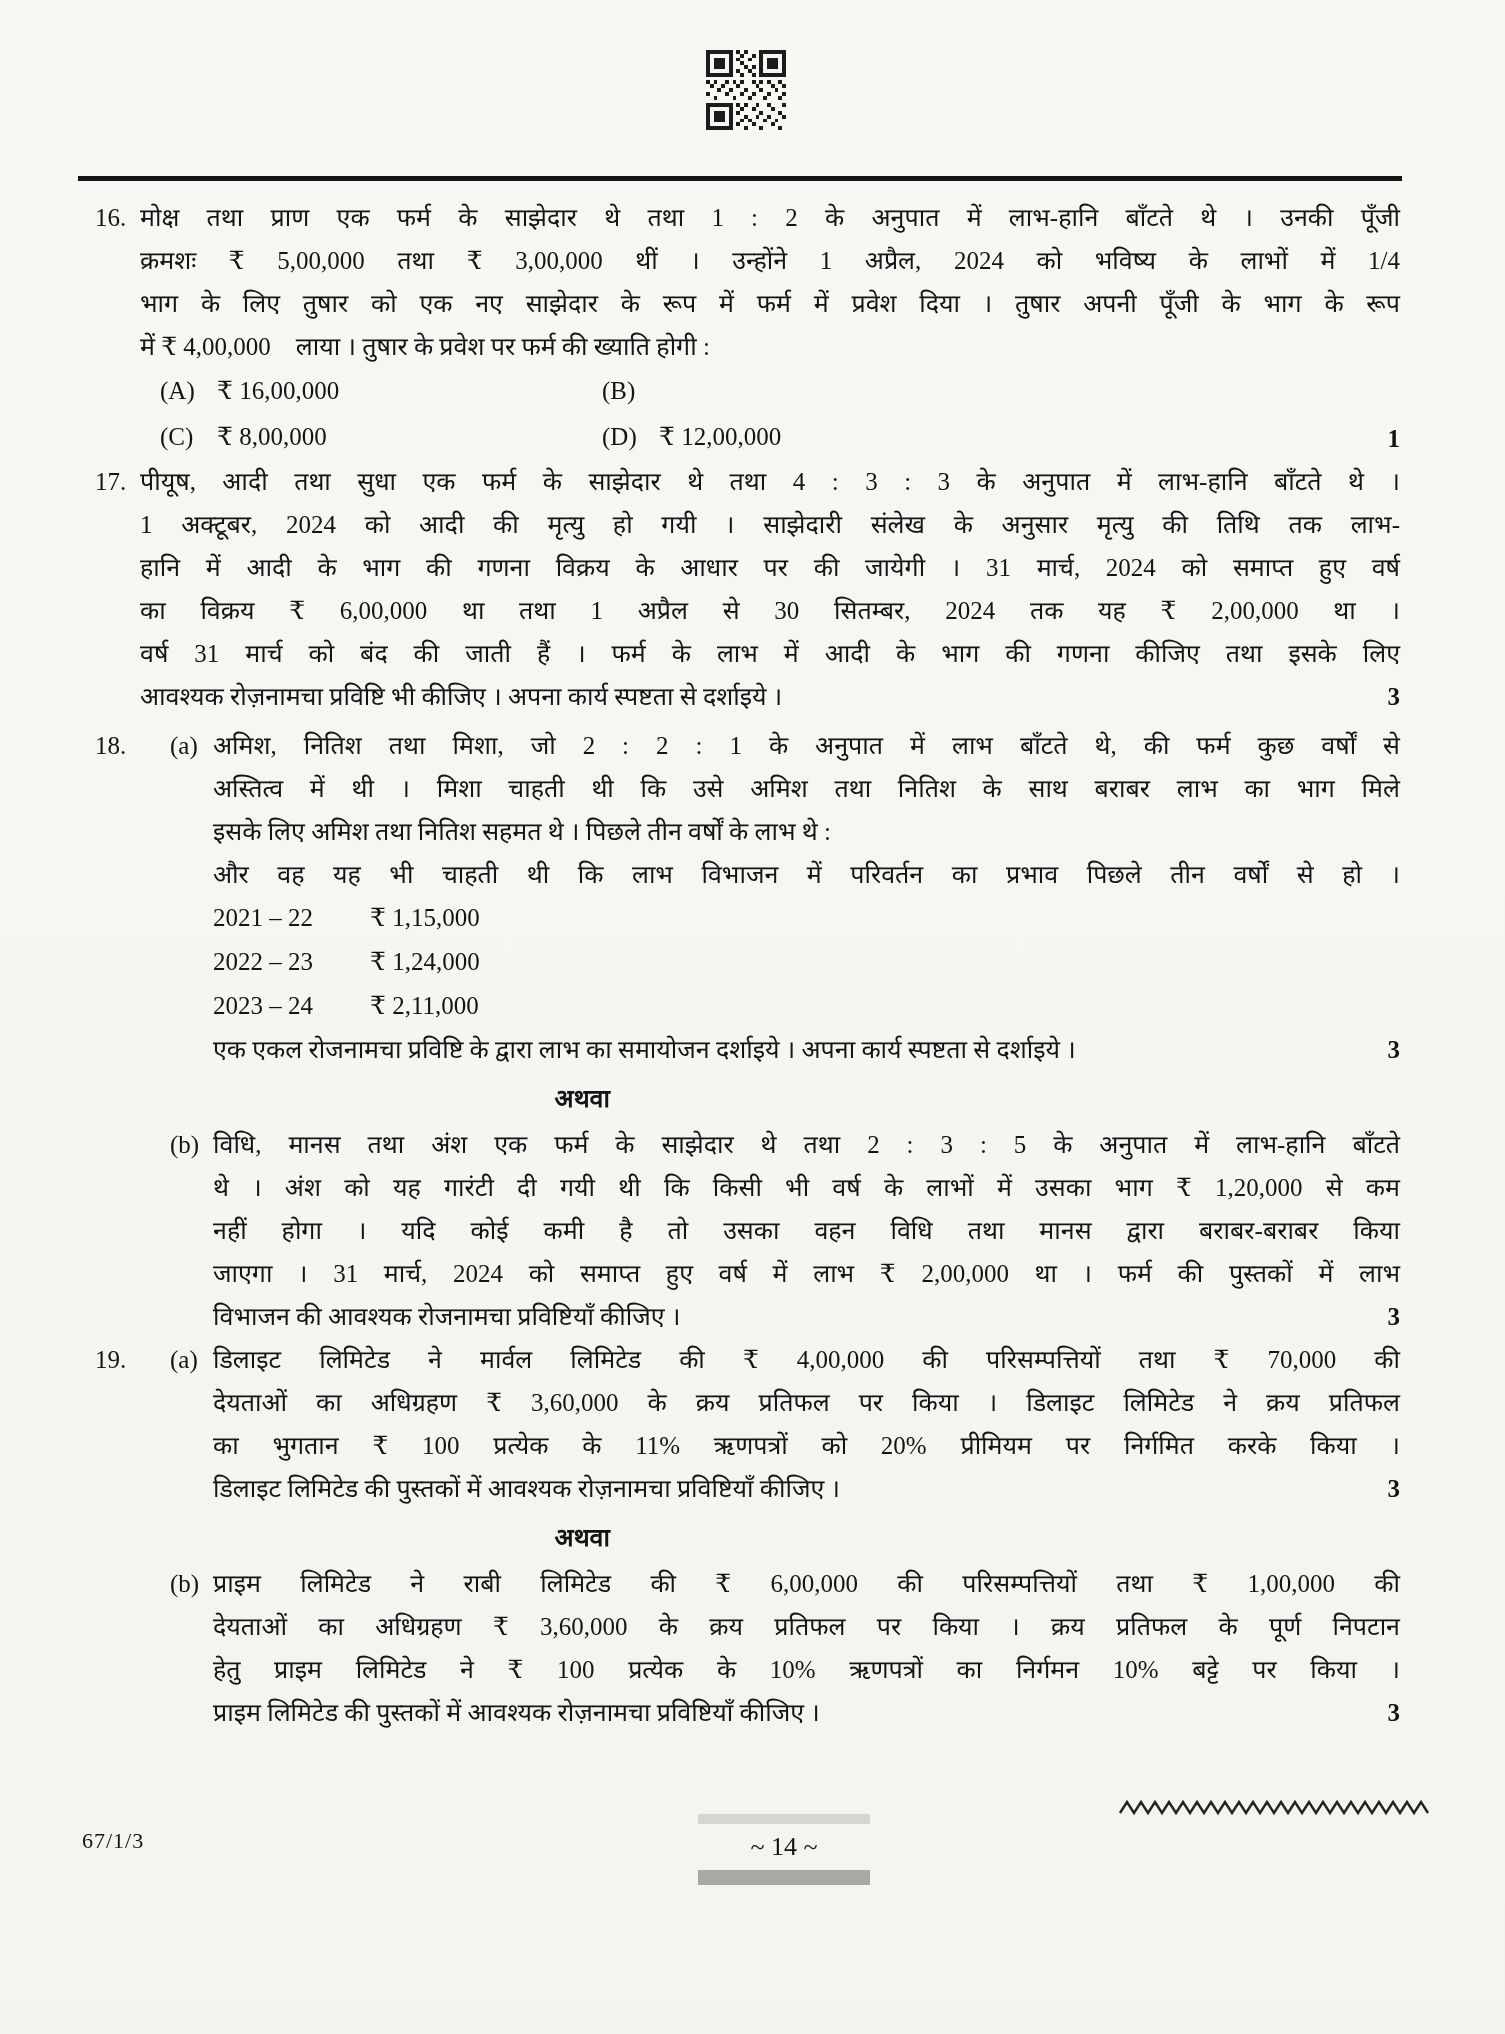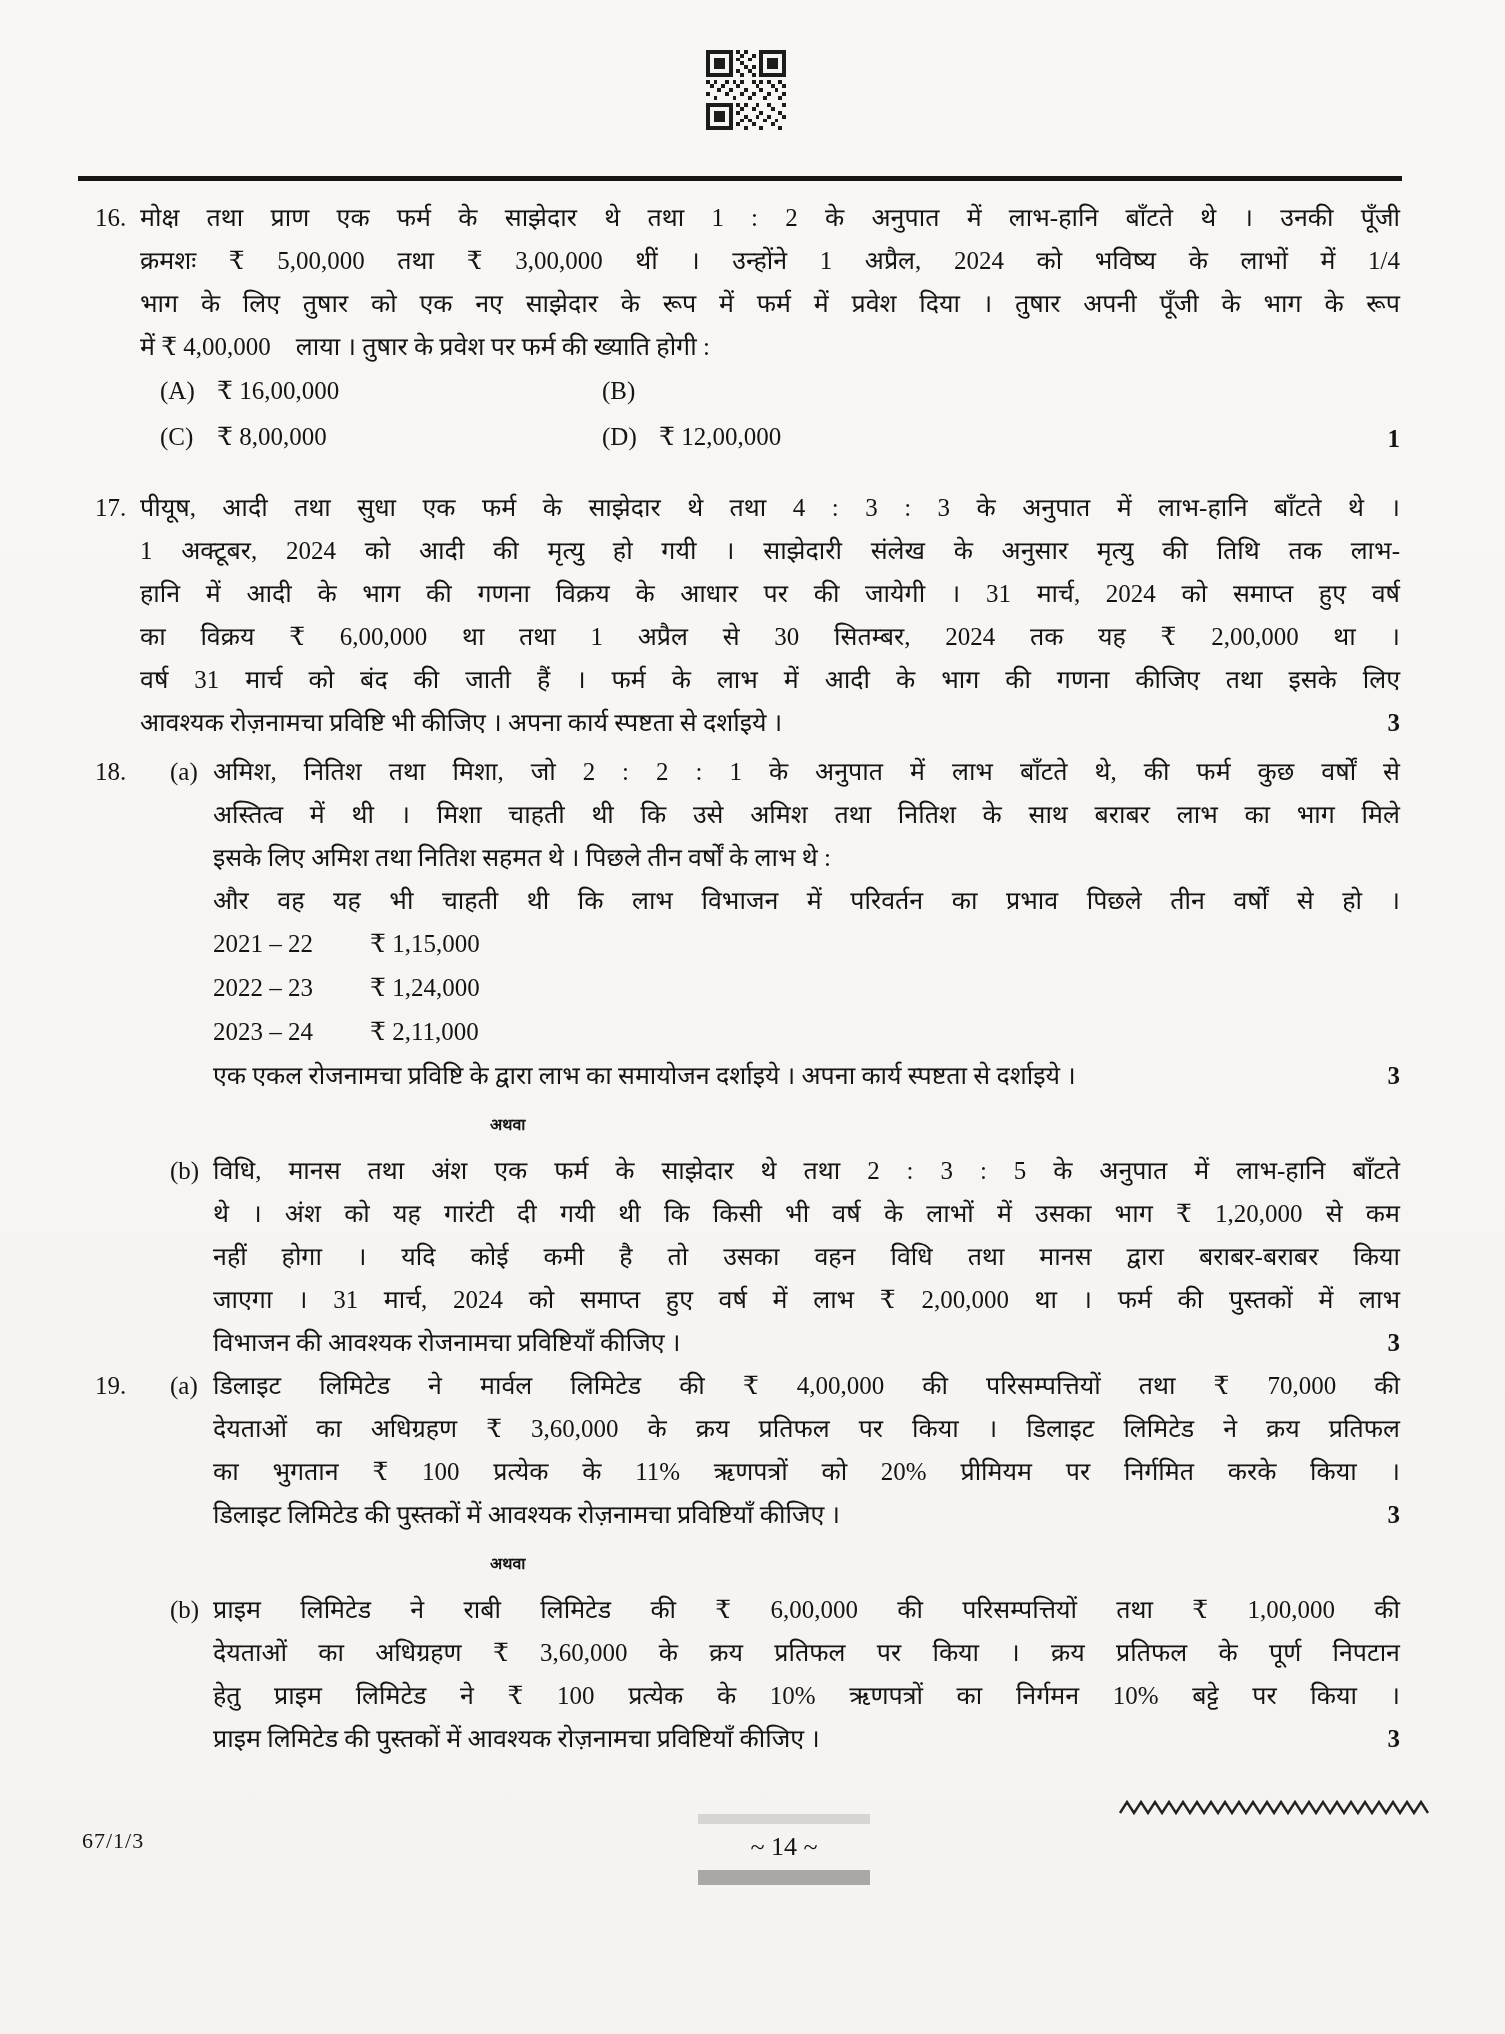--- a/index.html
+++ b/index.html
@@ -25,22 +25,22 @@
   .opt-label2{width:57px;flex:none;}
   .opt-val2{flex:1;}
   .mark{position:absolute;right:0;bottom:0;font-size:25px;line-height:43px;font-weight:bold;}
   .sub{display:grid;grid-template-columns:73px 1fr;position:relative;}
   .sublabel{font-size:25px;line-height:43px;padding-left:30px;}
   .subbody{min-width:0;}
   .profit-row{display:flex;font-size:25px;line-height:44px;}
   .profit-year{width:157px;flex:none;}
   .profit-amt{flex:1;}
   .or-row{width:120px;margin-left:350px;margin-top:6px;margin-bottom:3px;
-    text-align:left;font-weight:bold;font-size:16px;line-height:43px;}
-  .mb-q16{margin-bottom:26px;}
+    text-align:right;font-weight:bold;font-size:25px;line-height:43px;}
+  .mb-q16{}
   .mb-q17{margin-bottom:6px;}
   .footer-code{position:absolute;left:82px;top:1828px;font-size:22px;font-weight:normal;letter-spacing:1px;text-align:center;}
   .pagenum{position:absolute;left:698px;top:1814px;width:172px;text-align:center;}
   .bar-top{height:10px;background:#d6d5d2;}
   .pn-text{font-size:26px;line-height:46px;text-align:center;}
   .bar-bottom{height:15px;background:#a9a8a5;}
   .squiggle{position:absolute;left:1118px;top:1798px;}
 </style>
 </head>
 <body>

